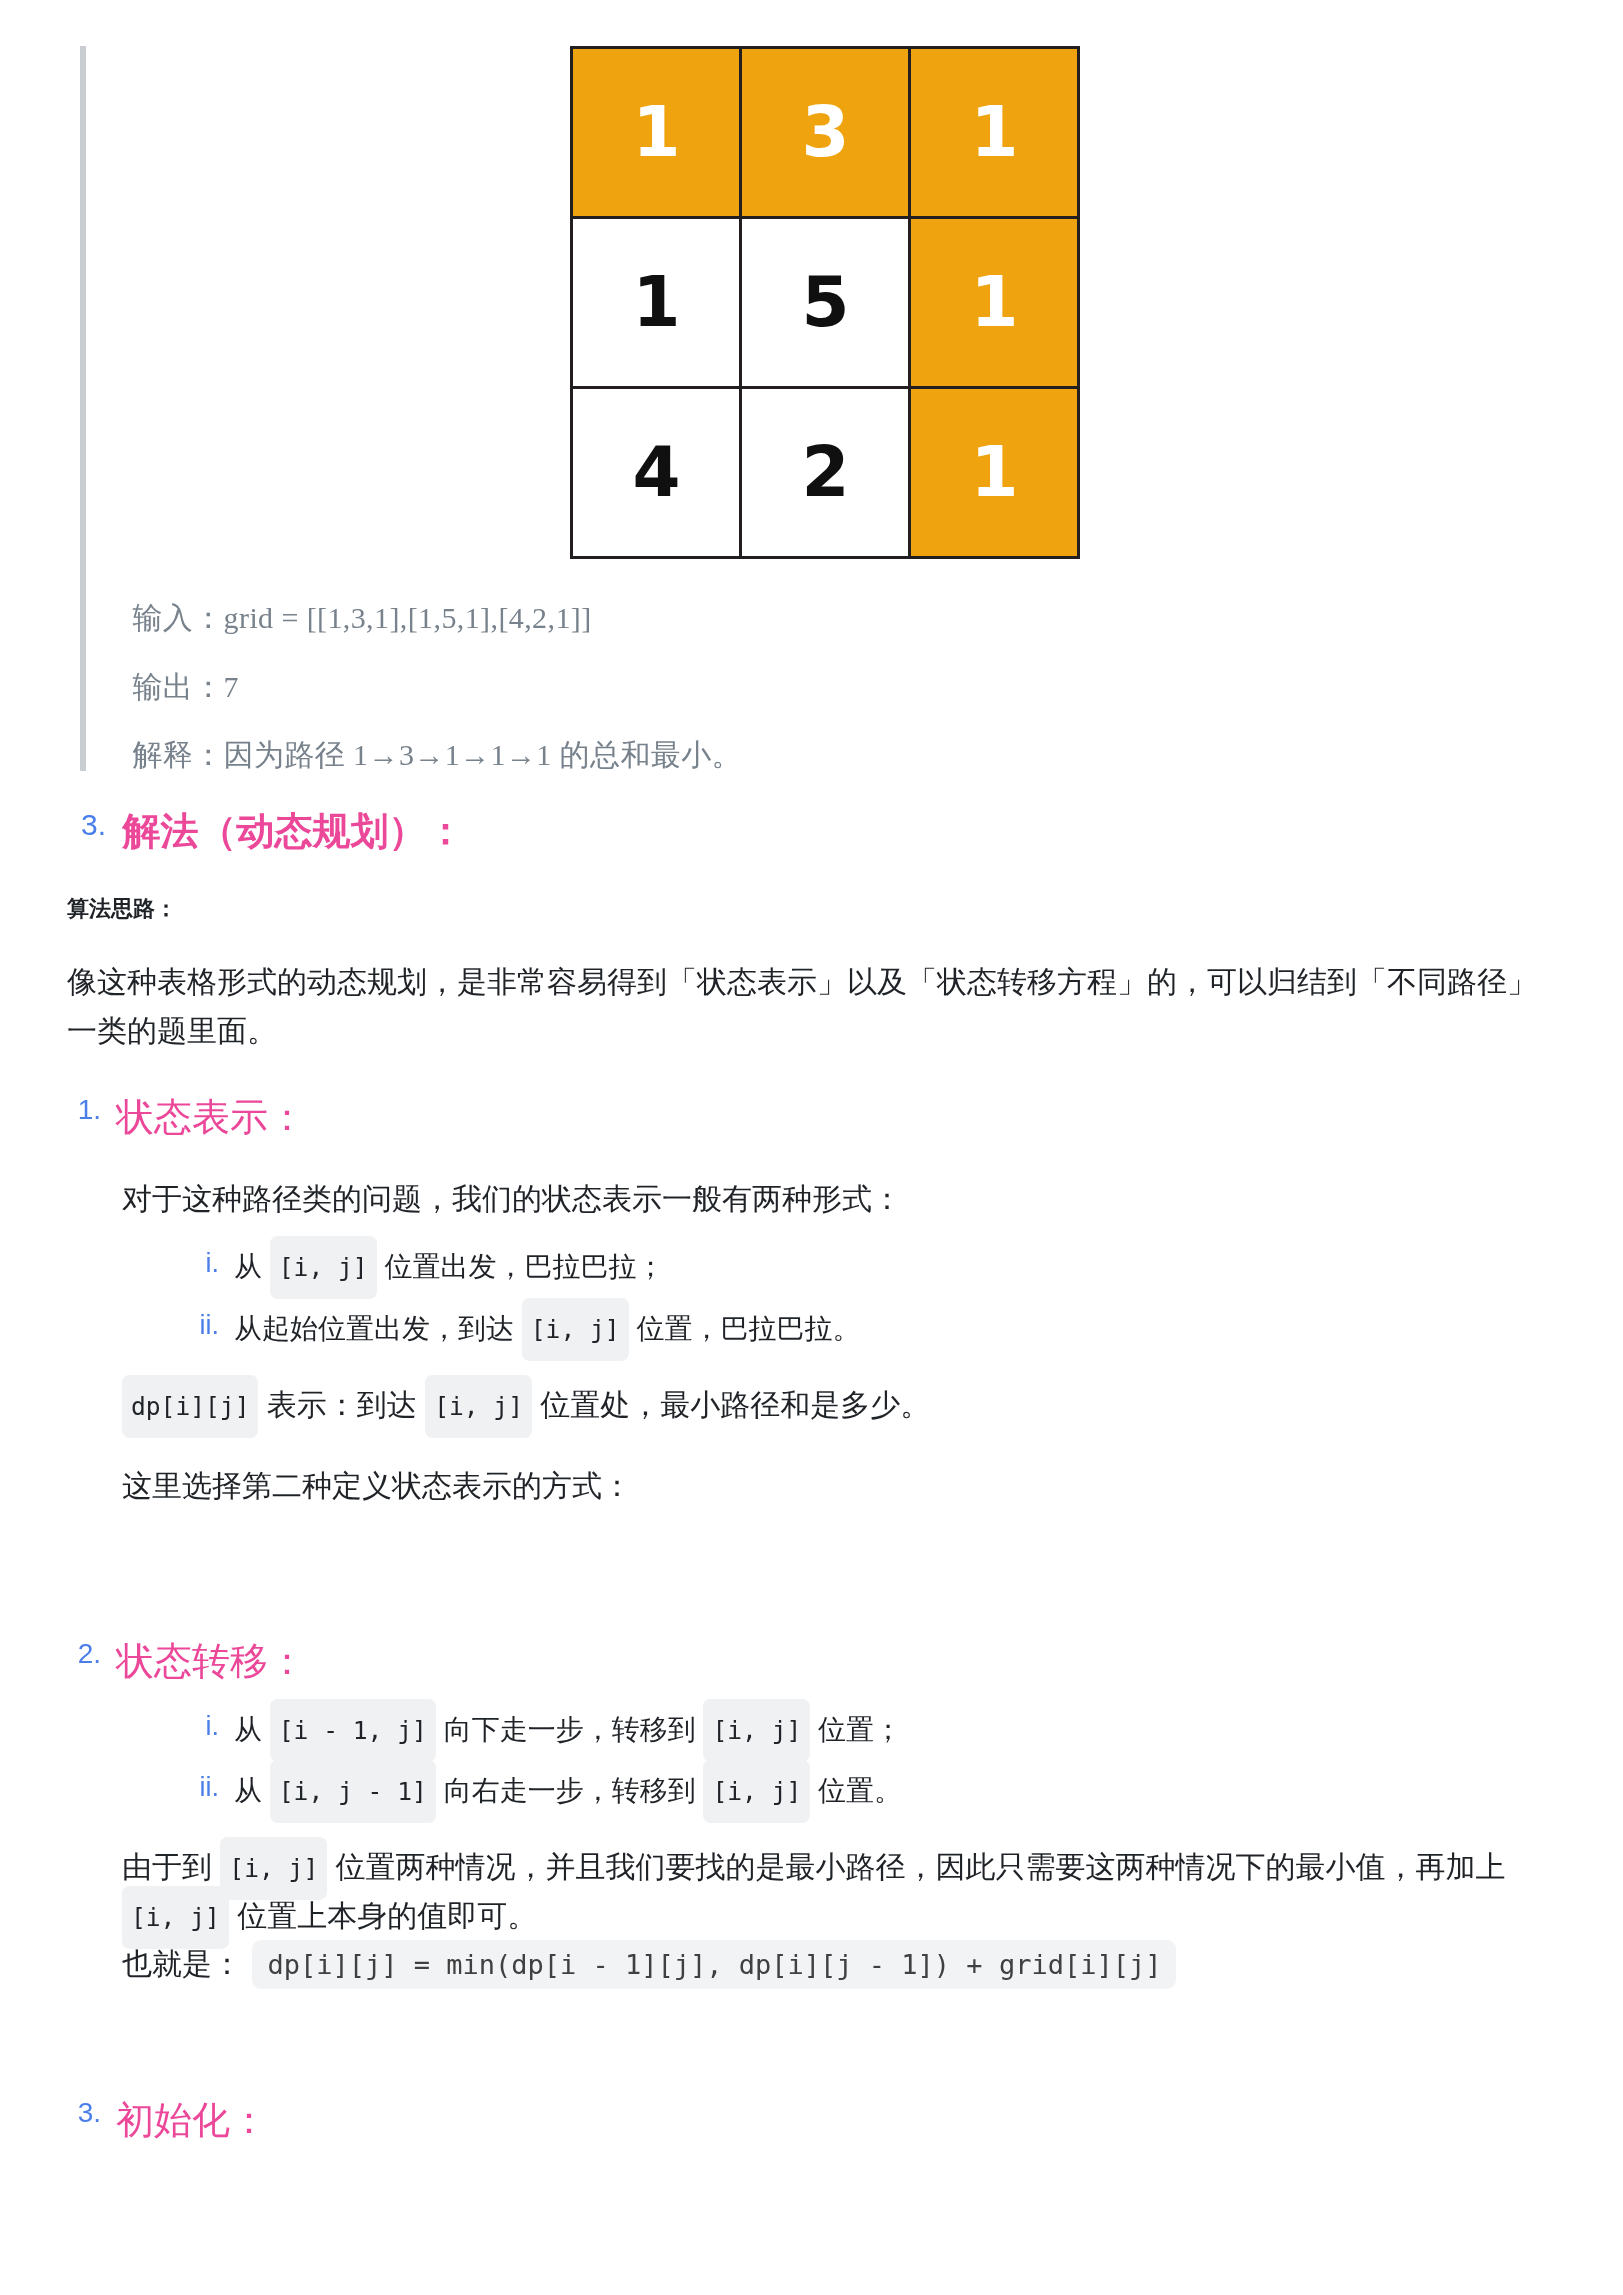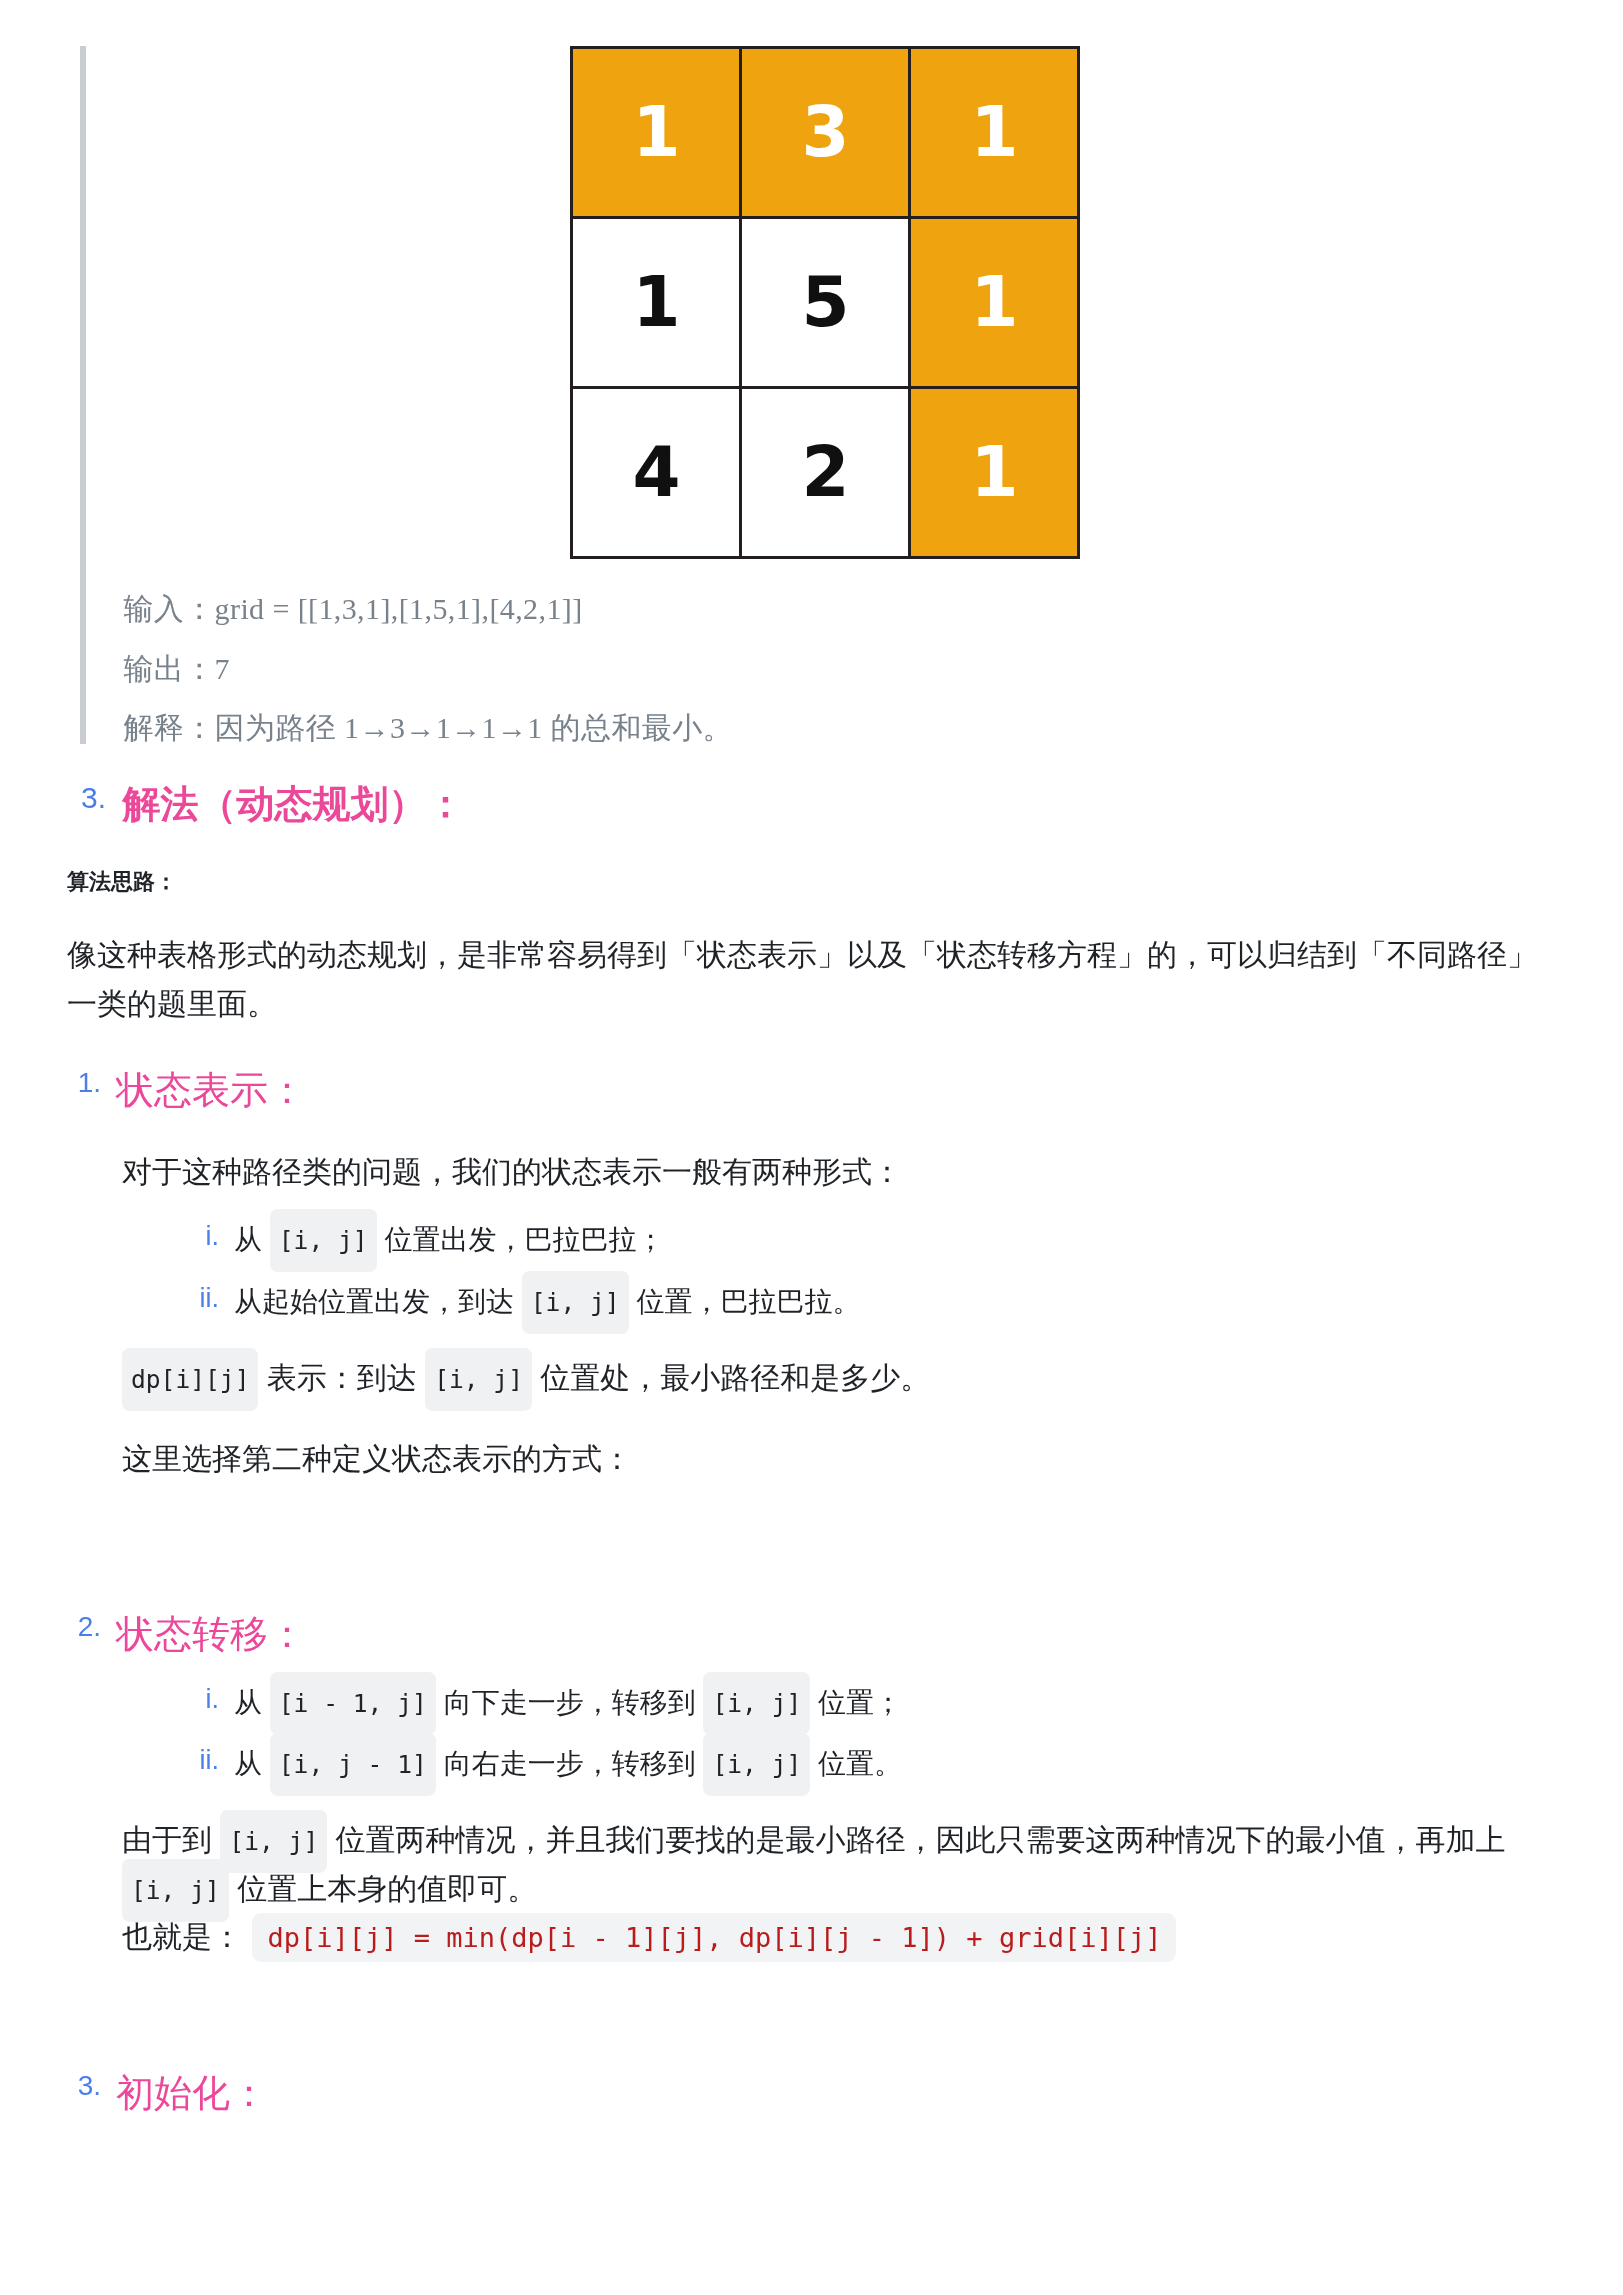--- a/index.html
+++ b/index.html
@@ -50,21 +50,21 @@
     line-height: 1;
   }
   table.grid td.hl {
     background: #efa30e;
     color: #ffffff;
   }
   .bq-line {
     font-size: 30px;
     line-height: 1.05;
     color: #78828c;
-    margin: 0;
+    margin: 9px;
     padding: 28px 0 0 0;
     font-family: "Liberation Serif", "DejaVu Serif", serif;
     letter-spacing: 0.4px;
   }
   .bq-line:first-of-type { padding-top: 34px; }
   .item-row {
     display: flex;
     align-items: flex-start;
   }
   .marker {
@@ -132,21 +132,21 @@
     color: #1f2328;
     margin-right: 10.4px;
     white-space: nowrap;
   }
   code.block {
     font-family: "DejaVu Sans Mono", "Liberation Mono", monospace;
     background: #f2f3f5;
     border-radius: 9px;
     padding: 9px 15px;
     font-size: 27px;
-    color: #b91c1c;
+    color: #404040;
     white-space: pre;
     display: inline-block;
     text-align: right;
   }
   .spacer-lg { height: 69px; }
   .spacer-xl { height: 88px; }
 </style>
 </head>
 <body>
 

